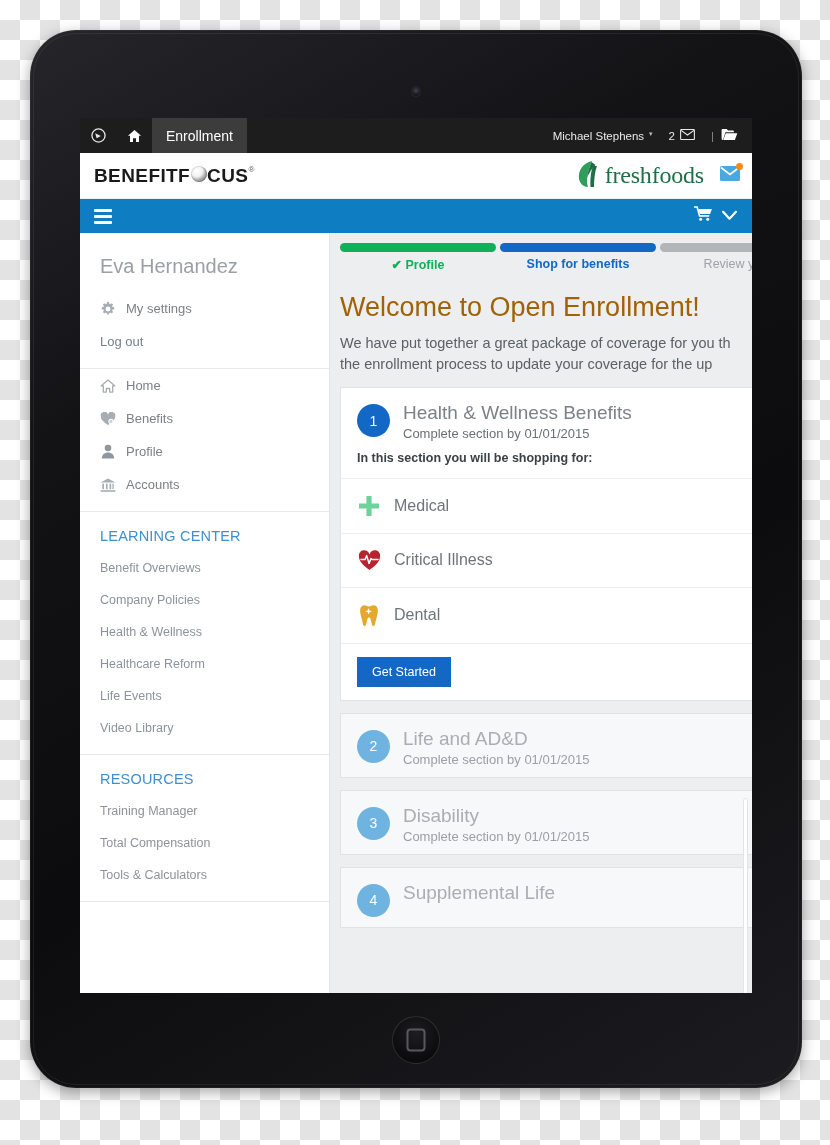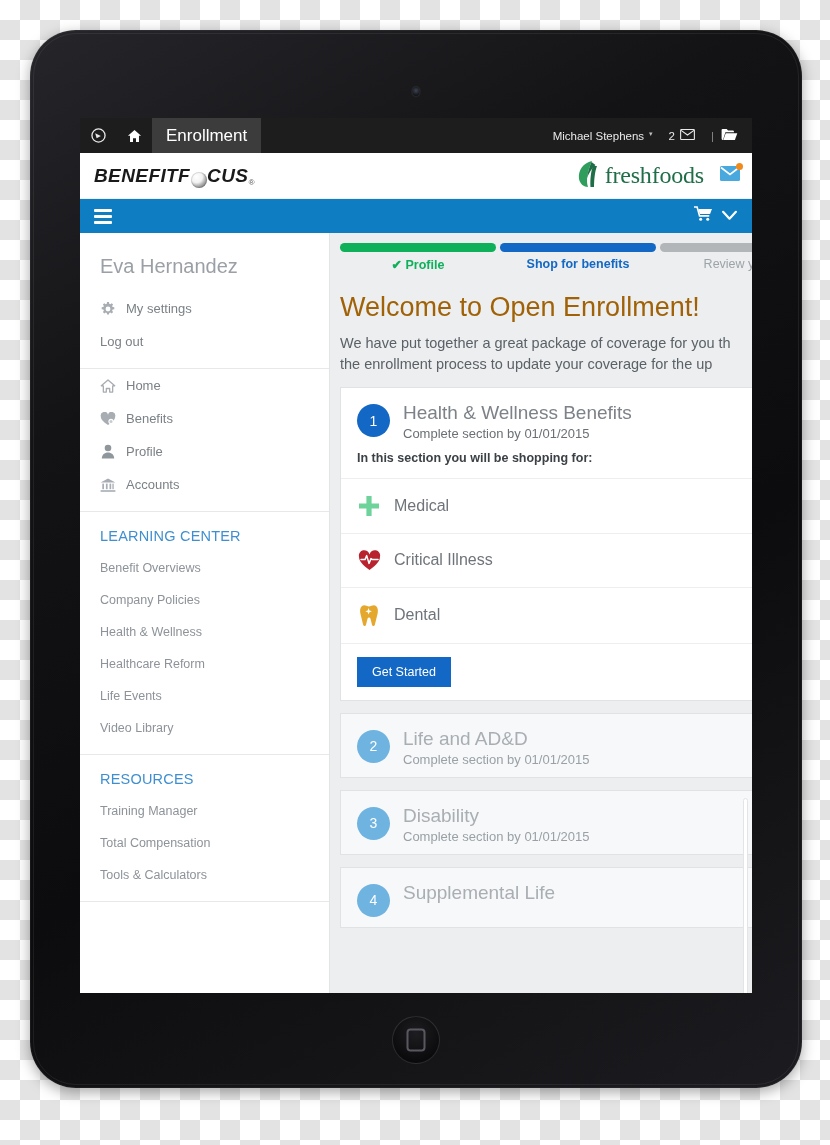--- a/index.html
+++ b/index.html
@@ -93,21 +93,21 @@
   .topbar-left { display: flex; align-items: stretch; }
   .tb-icon {
     display: flex; align-items: center; justify-content: center;
     width: 36px;
   }
   .tb-tab {
     display: flex; align-items: center;
     padding: 10px 14px;
     background: #3c3c3c;
     color: #ffffff;
-    font-size: 17px;
+    font-size: 14px;
   }
   .topbar-right {
     margin-left: auto;
     display: flex;
     align-items: center;
     gap: 16px;
     padding-right: 14px;
     font-size: 11.5px;
     color: #e9e9e9;
   }
@@ -126,22 +126,21 @@
     padding: 0 12px 0 14px;
     border-bottom: 1px solid #f0f0f0;
   }
   .bf-logo {
     font-family: "Liberation Sans", sans-serif;
     font-weight: bold;
     font-size: 19px;
     letter-spacing: .4px;
     color: #1a1a1a;
     display: flex;
-    align-items: flex-end;
-    font-style: italic;
+    align-items: flex-start;
   }
   .bf-o {
     display: inline-block;
     width: 16px; height: 16px;
     border-radius: 50%;
     margin: 0 .5px;
     background: radial-gradient(circle at 35% 30%, #ffffff 0%, #f2f2f2 38%, #a9a9a9 62%, #6b6b6b 86%, #9a9a9a 100%);
     box-shadow: inset 0 0 0 1px rgba(0,0,0,.12);
     position: relative;
     top: 1px;

